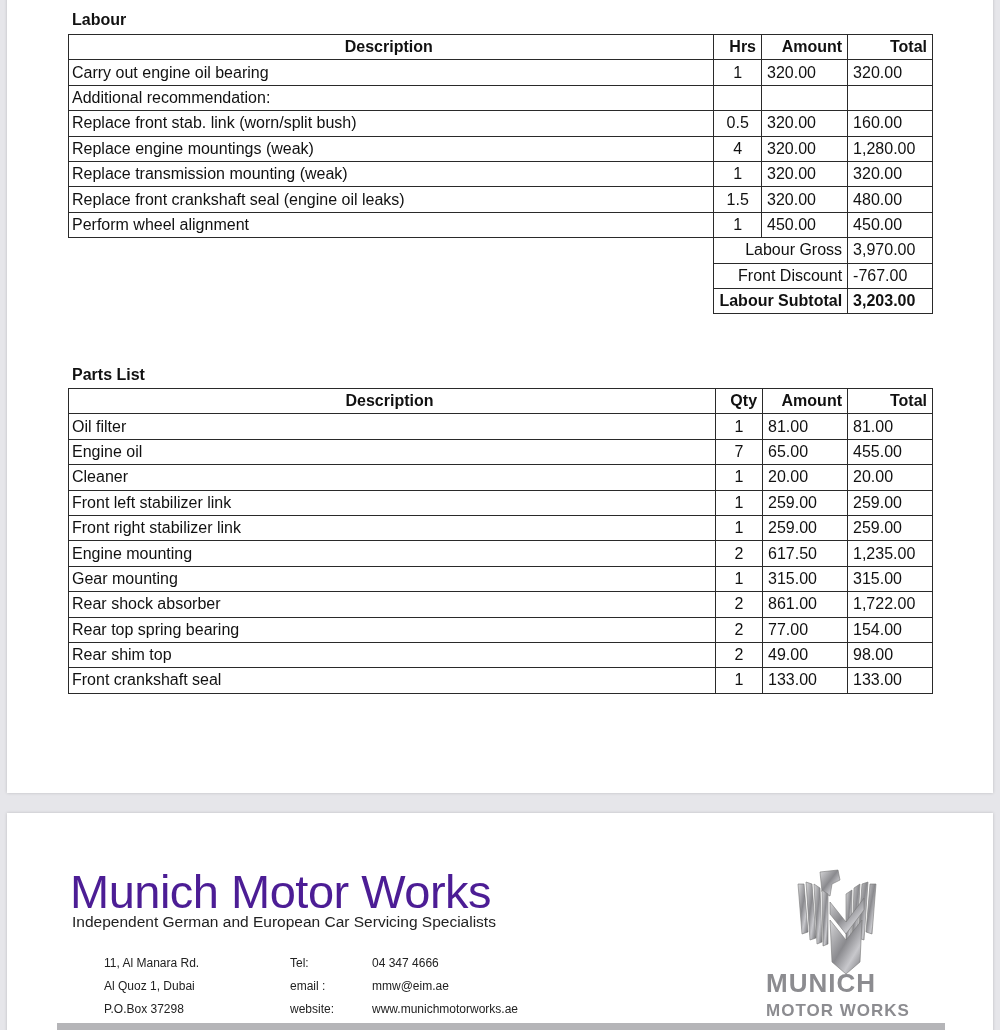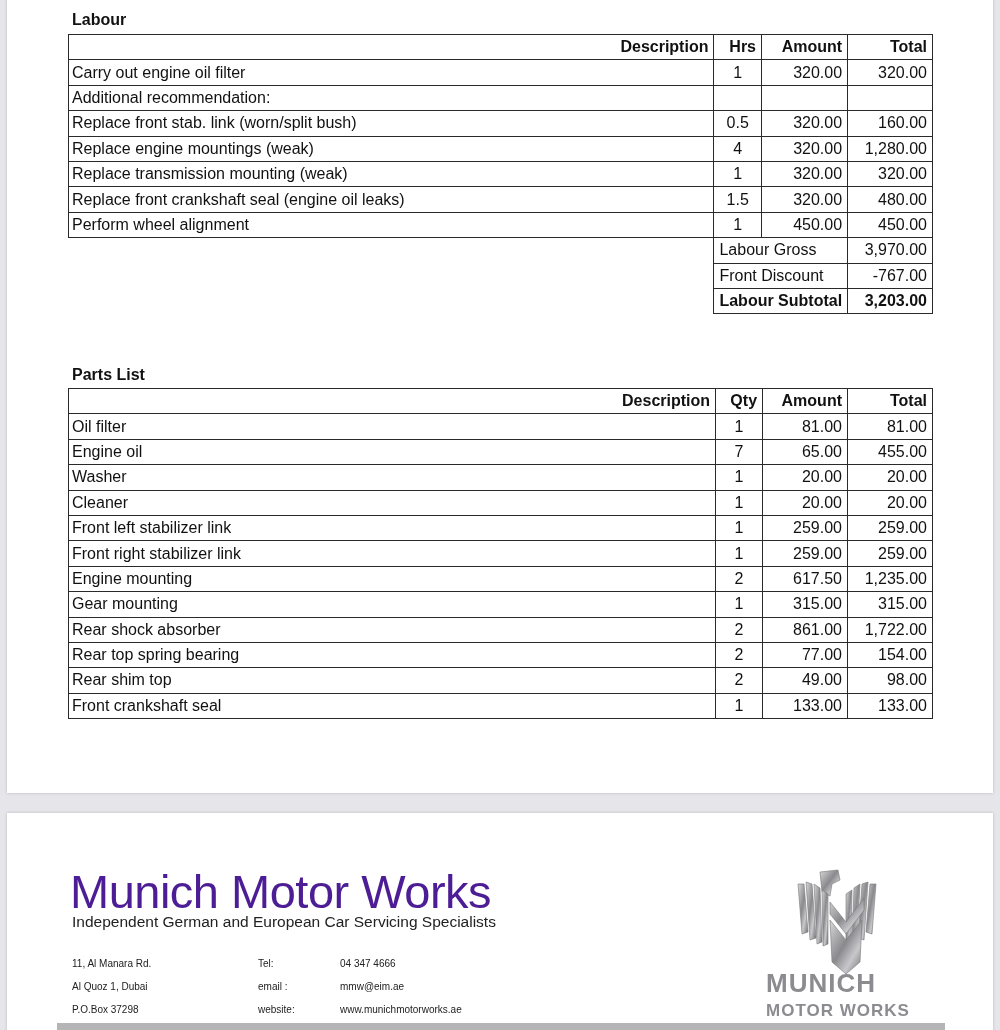--- a/index.html
+++ b/index.html
@@ -23,36 +23,36 @@
   table.grid {
     position: absolute; border-collapse: collapse;
     font-size: 16px; color: #111;
   }
   table.grid td, table.grid th {
     border: 1.6px solid #2a2a2a;
     padding: 0 5px; height: 24.4px; line-height: 22px;
     white-space: nowrap; overflow: hidden;
   }
   table.grid th { font-weight: bold; text-align: right; }
-  table.grid th.desc { text-align: right; padding-left: 0; }
+  table.grid th.desc { text-align: center; padding-left: 0; }
   table.grid td.desc { text-align: left; padding-left: 3px; }
   table.grid td.qty { text-align: center; }
-  table.grid td.num { text-align: right; }
+  table.grid td.num { text-align: left; }
   table.grid td.blank { border: none; }
-  table.grid td.sumlabel { text-align: left; padding-right: 5px; }
+  table.grid td.sumlabel { text-align: right; padding-right: 5px; }
   table.grid tr.bold td { font-weight: bold; }
 
   .brand-name {
     position: absolute; left: 70px; top: 868px; font-size: 47px;
     letter-spacing: -0.5px; color: #4c1d95; line-height: 1;
   }
   .brand-tag {
     position: absolute; left: 72px; top: 913px; font-size: 15.5px; color: #222;
   }
-  .addr { position: absolute; font-size: 10px; color: #222; line-height: 23px; }
+  .addr { position: absolute; font-size: 12px; color: #222; line-height: 23px; margin-left: 32px; }
   .footer-bar {
     position: absolute; left: 57px; top: 1023px; width: 888px; height: 8px; background: #b5b5b8;
   }
   .logo { position: absolute; left: 760px; top: 862px; width: 175px; height: 160px; }
   .logo-text1 {
     position: absolute; left: 766px; top: 970px; font-size: 26px; font-weight: bold;
     color: #8c8c90; letter-spacing: 1px; line-height: 1;
   }
   .logo-text2 {
     position: absolute; left: 766px; top: 1002px; font-size: 17px; font-weight: bold;
@@ -76,21 +76,21 @@
   <thead>
     <tr>
       <th class="desc">Description</th>
       <th>Hrs</th>
       <th>Amount</th>
       <th>Total</th>
     </tr>
   </thead>
   <tbody id="labour-body">
       <tr>
-        <td class="desc">Carry out engine oil filter</td>
+        <td class="desc">Carry out engine oil bearing</td>
         <td class="qty">1</td>
         <td class="num">320.00</td>
         <td class="num">320.00</td>
       </tr>
       <tr>
         <td class="desc">Additional recommendation:</td>
         <td class="qty"></td>
         <td class="num"></td>
         <td class="num"></td>
       </tr>
@@ -163,26 +163,20 @@
         <td class="desc">Oil filter</td>
         <td class="qty">1</td>
         <td class="num">81.00</td>
         <td class="num">81.00</td>
       </tr>
       <tr>
         <td class="desc">Engine oil</td>
         <td class="qty">7</td>
         <td class="num">65.00</td>
         <td class="num">455.00</td>
-      </tr>
-      <tr>
-        <td class="desc">Washer</td>
-        <td class="qty">1</td>
-        <td class="num">20.00</td>
-        <td class="num">20.00</td>
       </tr>
       <tr>
         <td class="desc">Cleaner</td>
         <td class="qty">1</td>
         <td class="num">20.00</td>
         <td class="num">20.00</td>
       </tr>
       <tr>
         <td class="desc">Front left stabilizer link</td>
         <td class="qty">1</td>

